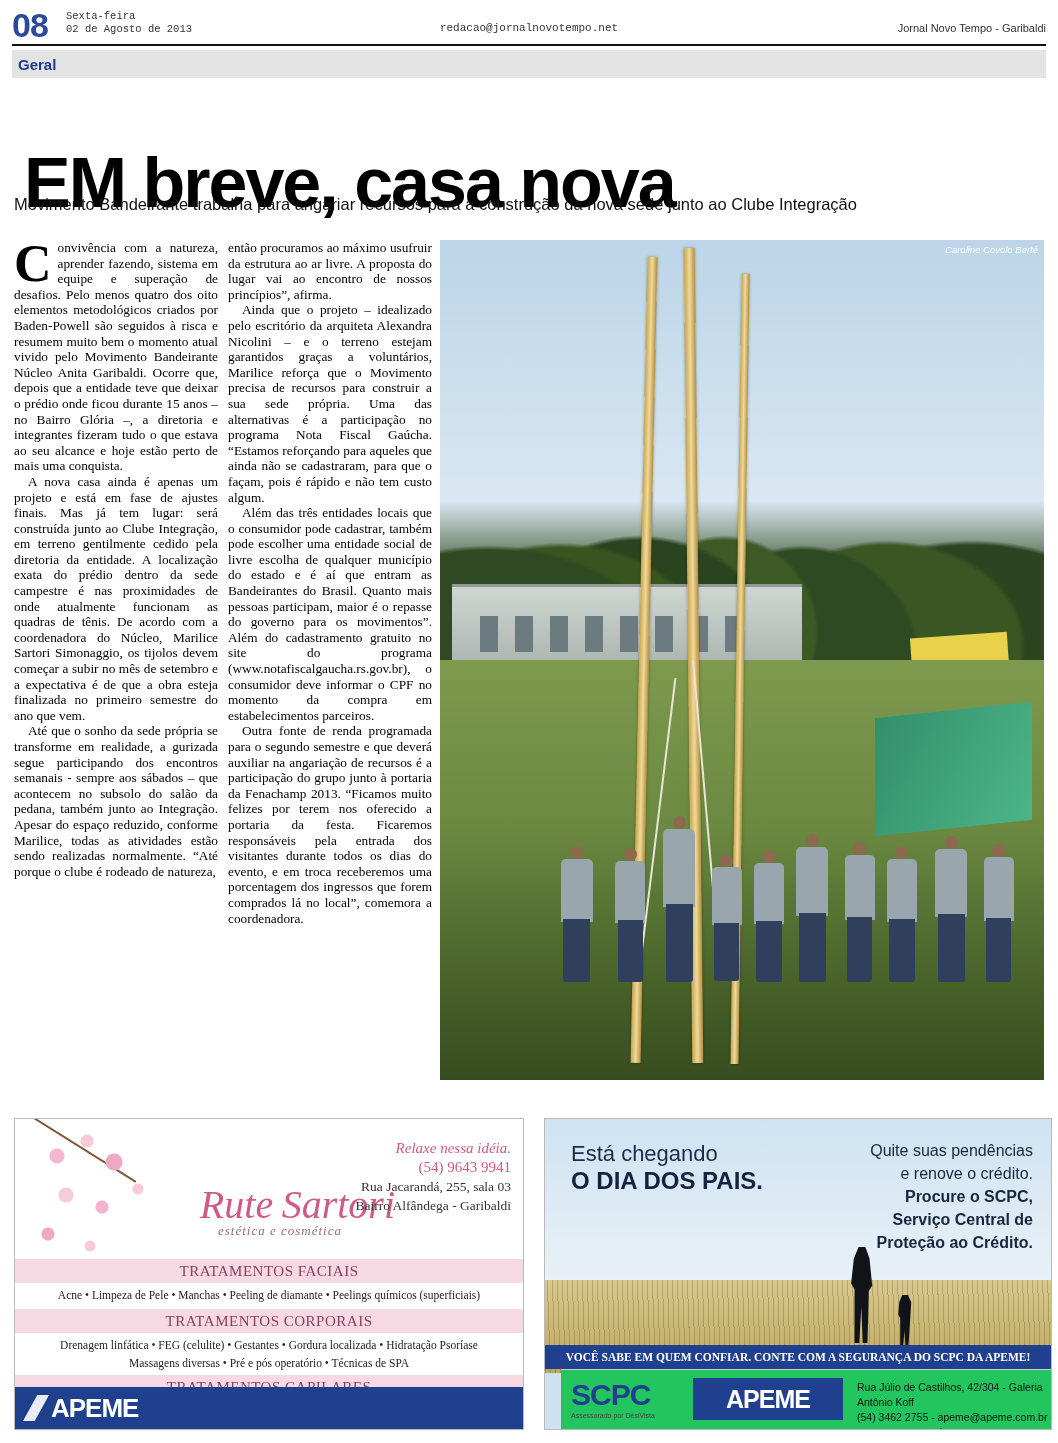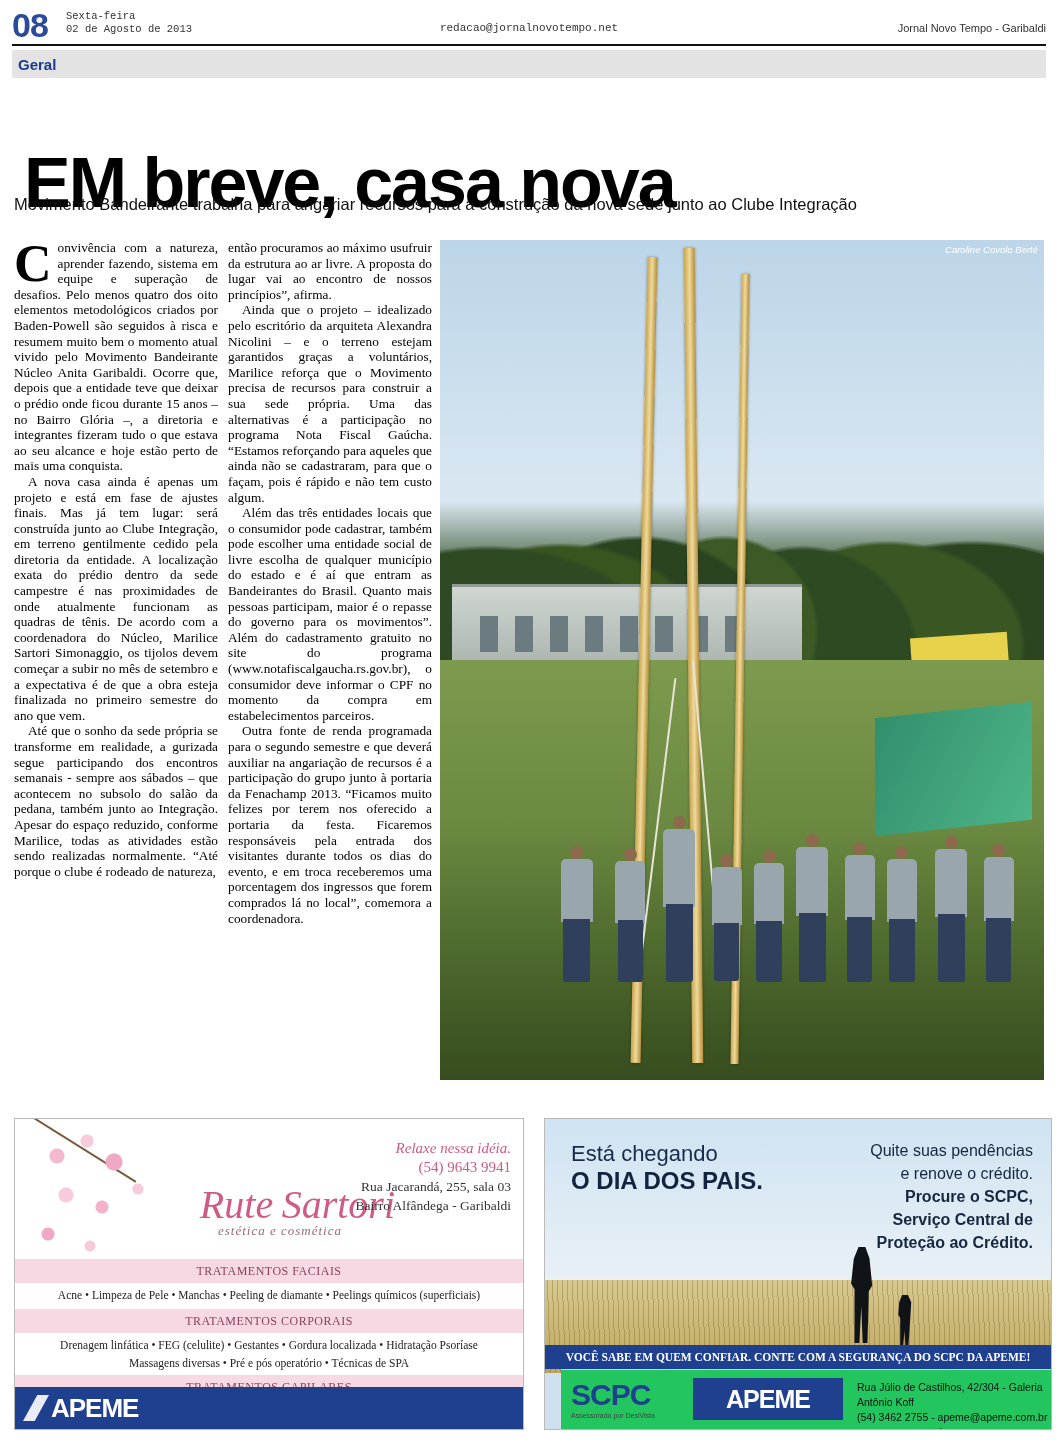--- a/index.html
+++ b/index.html
@@ -172,21 +172,21 @@
     color: #9a6b7c; letter-spacing: 1px;
   }
   .ad-right-info {
     position: absolute; right: 12px; top: 20px; width: 200px; text-align: right;
     font-family: "Liberation Serif", serif; font-size: 13.5px; color: #333; line-height: 19px;
   }
   .ad-right-info .hl { color: #d05a86; font-style: italic; font-size: 15px; }
   .ad-right-info .tel { color: #d05a86; font-size: 15px; }
   .treat-head {
     position: absolute; left: 0; width: 100%; height: 24px; background: #f6d9e3;
-    text-align: center; font-family: "Liberation Serif", serif; font-size: 12px;
+    text-align: center; font-family: "Liberation Serif", serif; font-size: 15px;
     color: #8a3f5c; line-height: 24px; letter-spacing: .5px;
   }
   .treat-line {
     position: absolute; left: 0; width: 100%; text-align: center;
     font-family: "Liberation Serif", serif; font-size: 11.5px; color: #222;
   }
   .ad-left-footer {
     position: absolute; left: 0; bottom: 0; width: 100%; height: 42px;
     background: #1f3f8f;
   }

